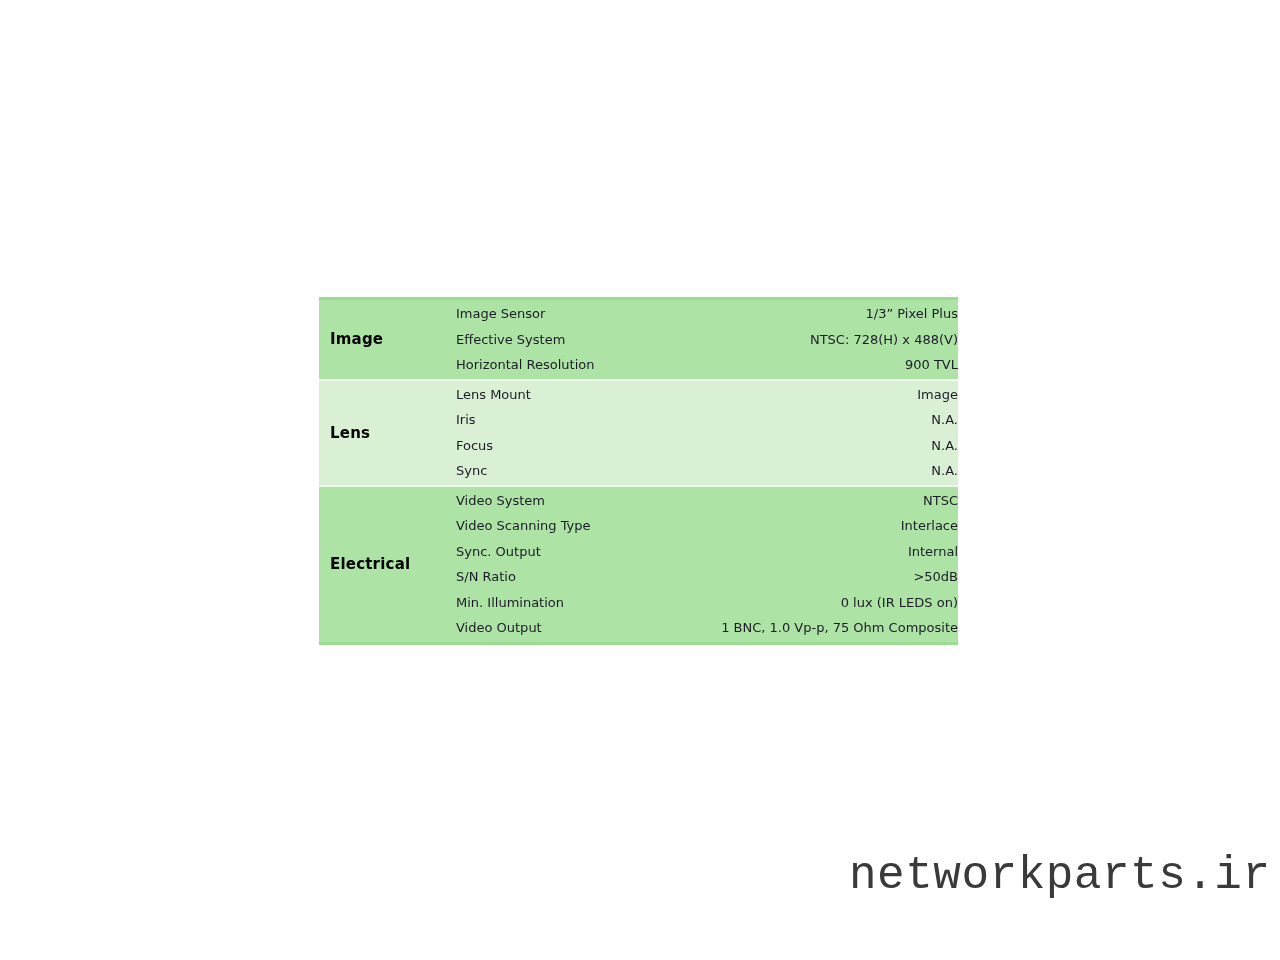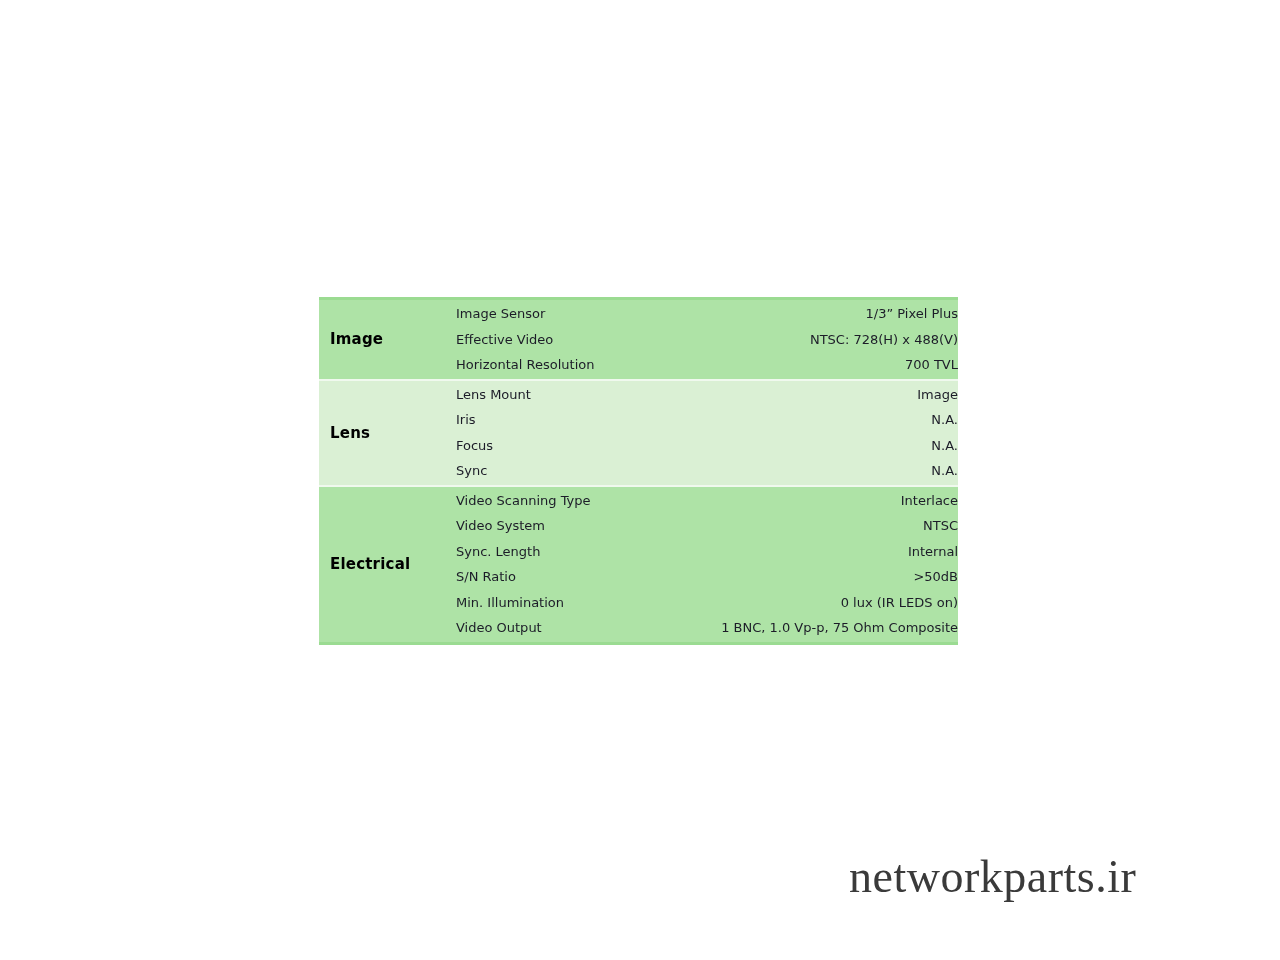--- a/index.html
+++ b/index.html
@@ -48,21 +48,21 @@
     align-items: center;
     font-size: 13px;
     color: var(--row-text, #1c1c28);
   }
   .row-label { width: 218px; flex: none; }
   .row-value { flex: 1; text-align: right; }
   .watermark {
     position: absolute;
     left: 849px;
     top: 850px;
-    font-family: Liberation Serif, serif;
+    font-family: Liberation Mono, monospace;
     font-weight: normal;
     font-size: 46px;
     letter-spacing: 0.5px;
     color: var(--watermark-text, #3a3a3a);
     white-space: nowrap;
   }
 </style>
 </head>
 <body>
 
@@ -70,26 +70,26 @@
 
   <div class="spec-table" id="spec-table">
       <div class="section shade-dark">
     <div class="section-name">Image</div>
     <div class="rows">
           <div class="row">
     <div class="row-label">Image Sensor</div>
     <div class="row-value">1/3” Pixel Plus</div>
   </div>
           <div class="row">
-    <div class="row-label">Effective Video</div>
+    <div class="row-label">Effective System</div>
     <div class="row-value">NTSC: 728(H) x 488(V)</div>
   </div>
           <div class="row">
     <div class="row-label">Horizontal Resolution</div>
-    <div class="row-value">700 TVL</div>
+    <div class="row-value">900 TVL</div>
   </div>
         </div>
   </div>
       <div class="section shade-light">
     <div class="section-name">Lens</div>
     <div class="rows">
           <div class="row">
     <div class="row-label">Lens Mount</div>
     <div class="row-value">Image</div>
   </div>
@@ -104,29 +104,29 @@
           <div class="row">
     <div class="row-label">Sync</div>
     <div class="row-value">N.A.</div>
   </div>
         </div>
   </div>
       <div class="section shade-dark">
     <div class="section-name">Electrical</div>
     <div class="rows">
           <div class="row">
+    <div class="row-label">Video System</div>
+    <div class="row-value">NTSC</div>
+  </div>
+          <div class="row">
     <div class="row-label">Video Scanning Type</div>
     <div class="row-value">Interlace</div>
   </div>
           <div class="row">
-    <div class="row-label">Video System</div>
-    <div class="row-value">NTSC</div>
-  </div>
-          <div class="row">
-    <div class="row-label">Sync. Length</div>
+    <div class="row-label">Sync. Output</div>
     <div class="row-value">Internal</div>
   </div>
           <div class="row">
     <div class="row-label">S/N Ratio</div>
     <div class="row-value">&gt;50dB</div>
   </div>
           <div class="row">
     <div class="row-label">Min. Illumination</div>
     <div class="row-value">0 lux (IR LEDS on)</div>
   </div>

